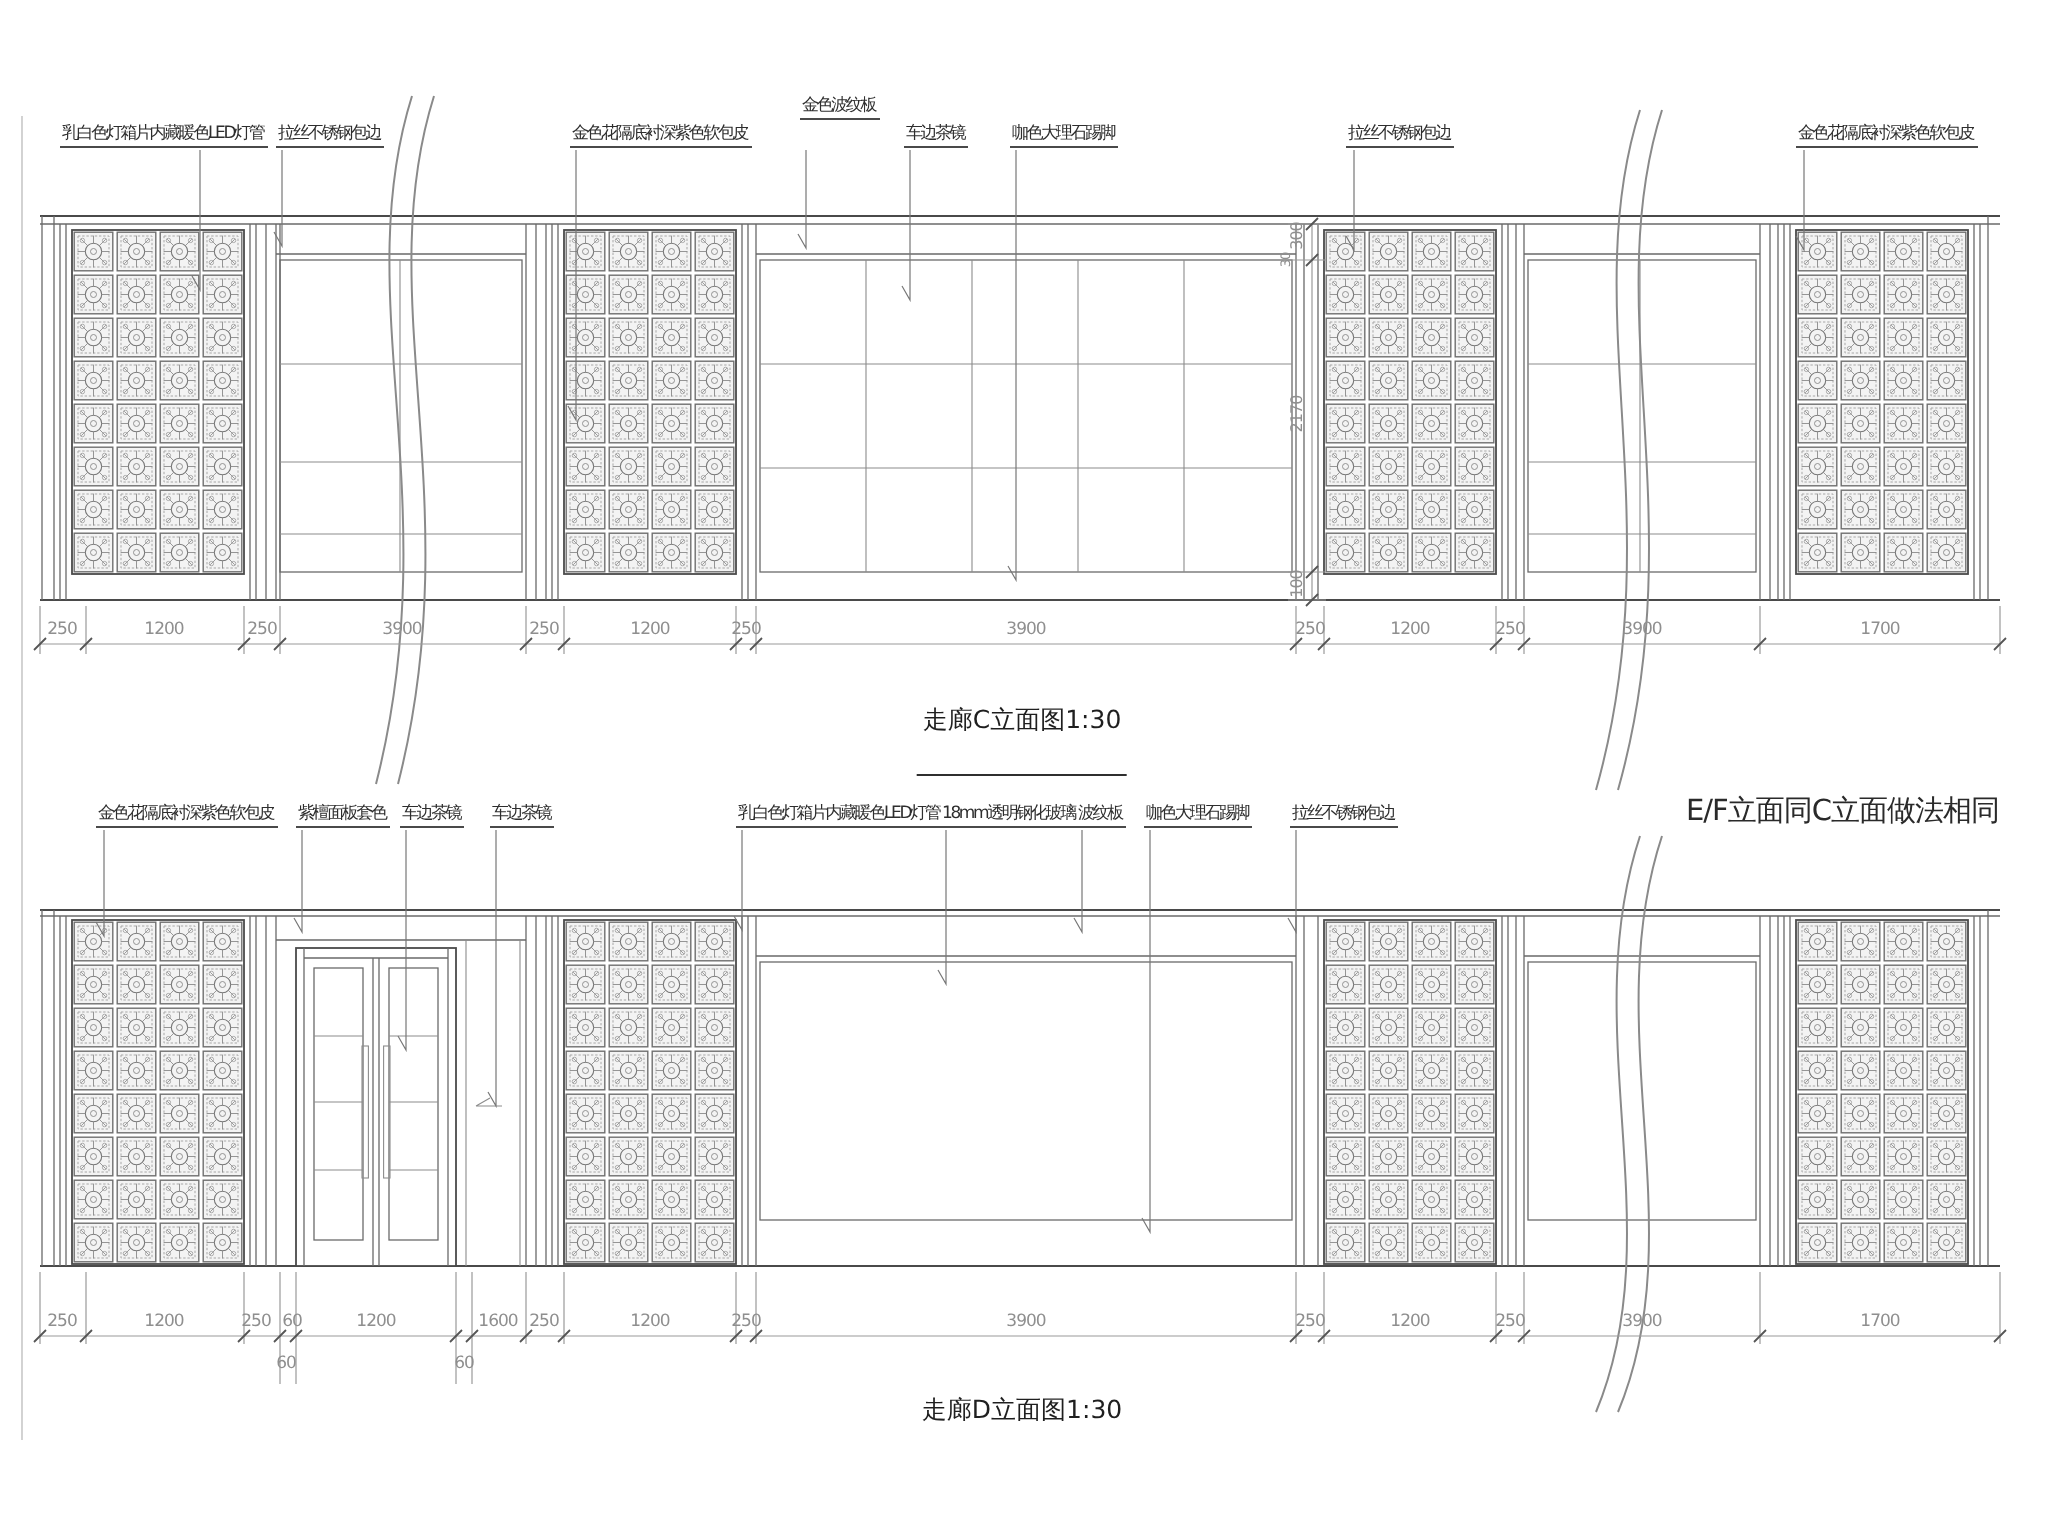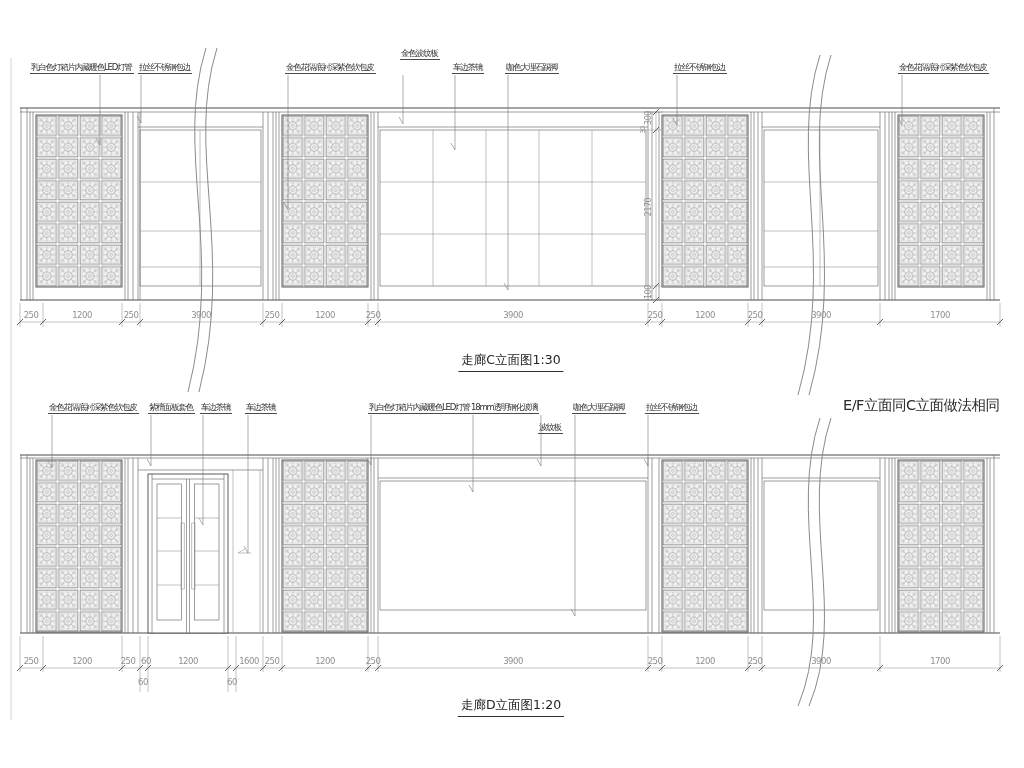--- a/index.html
+++ b/index.html
@@ -15,21 +15,21 @@
   .ldr{stroke:#777;stroke-width:.6;fill:none}
   .sq{stroke:#8a8a8a;stroke-width:1;fill:none}
   .pb{stroke:#c8c8c8;stroke-width:.8;fill:none}
   .lbl{position:absolute;font-size:8.5px;letter-spacing:-1.2px;color:#2e2e2e;white-space:nowrap;
        border-bottom:1px solid #4a4a4a;padding:0 2px 1px 1px;line-height:10px;}
   .dim{position:absolute;font-size:8.5px;letter-spacing:-.5px;color:#8f8f8f;white-space:nowrap;
        transform:translateX(-50%);line-height:9px;}
   .dimv{position:absolute;font-size:8px;letter-spacing:-.5px;color:#8f8f8f;white-space:nowrap;
        width:26px;text-align:center;transform:rotate(-90deg);transform-origin:center;line-height:8px;}
   .title{position:absolute;font-size:12.5px;color:#1f1f1f;white-space:nowrap;
-       transform:translateX(-50%);border-bottom:1.7px solid #2f2f2f;padding:0 3px 4px;line-height:15px;}
+       transform:translateX(-50%);border-bottom:1.7px solid #2f2f2f;padding:0 3px 20px;line-height:15px;}
   .note{position:absolute;font-size:14.5px;color:#2a2a2a;white-space:nowrap;letter-spacing:-.5px;}
 </style>
 </head>
 <body>
 
 <div class="stage">
 
 <svg width="1024" height="768" viewBox="0 0 1024 768">
   <defs>
     <g id="cell">
@@ -217,21 +217,21 @@
 <div class="dimv" style="left:636px;top:288px">100</div>
 
 <div class="title" style="left:511px;top:352px">走廊C立面图1:30</div>
 
 <div class="lbl" style="left:48px;top:402px">金色花隔底衬深紫色软包皮</div>
 <div class="lbl" style="left:148px;top:402px">紫檀面板套色</div>
 <div class="lbl" style="left:200px;top:402px">车边茶镜</div>
 <div class="lbl" style="left:245px;top:402px">车边茶镜</div>
 <div class="lbl" style="left:368px;top:402px">乳白色灯箱片内藏暖色LED灯管</div>
 <div class="lbl" style="left:470px;top:402px">18mm透明钢化玻璃</div>
-<div class="lbl" style="left:538px;top:422px">波纹板</div>
+<div class="lbl" style="left:538px;top:402px">波纹板</div>
 <div class="lbl" style="left:572px;top:402px">咖色大理石踢脚</div>
 <div class="lbl" style="left:645px;top:402px">拉丝不锈钢包边</div>
 
 <div class="note" style="left:843px;top:396px">E/F立面同C立面做法相同</div>
 
 <div class="dim" style="left:31px;top:657px">250</div>
 <div class="dim" style="left:82px;top:657px">1200</div>
 <div class="dim" style="left:128px;top:657px">250</div>
 <div class="dim" style="left:146px;top:657px">60</div>
 <div class="dim" style="left:188px;top:657px">1200</div>
@@ -242,15 +242,15 @@
 <div class="dim" style="left:513px;top:657px">3900</div>
 <div class="dim" style="left:655px;top:657px">250</div>
 <div class="dim" style="left:705px;top:657px">1200</div>
 <div class="dim" style="left:755px;top:657px">250</div>
 <div class="dim" style="left:821px;top:657px">3900</div>
 <div class="dim" style="left:940px;top:657px">1700</div>
 
 <div class="dim" style="left:143px;top:678px">60</div>
 <div class="dim" style="left:232px;top:678px">60</div>
 
-<div class="title" style="left:511px;top:697px">走廊D立面图1:20</div>
+<div class="title" style="left:511px;top:697px">走廊D立面图1:30</div>
 
 </div>
 
 </body></html>

